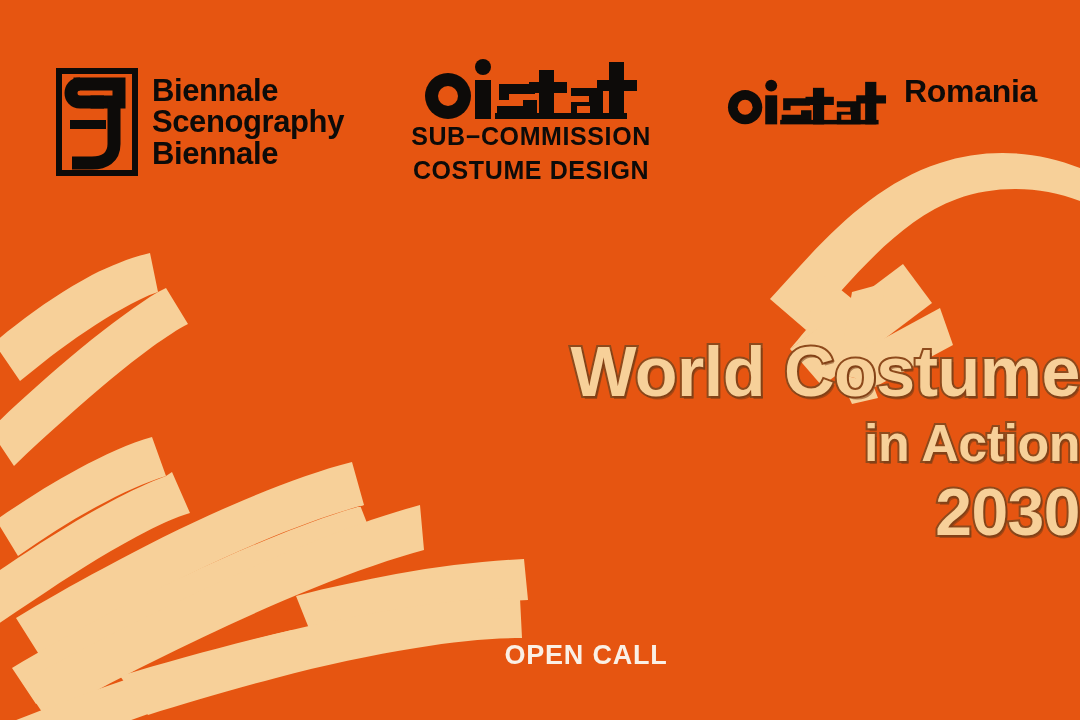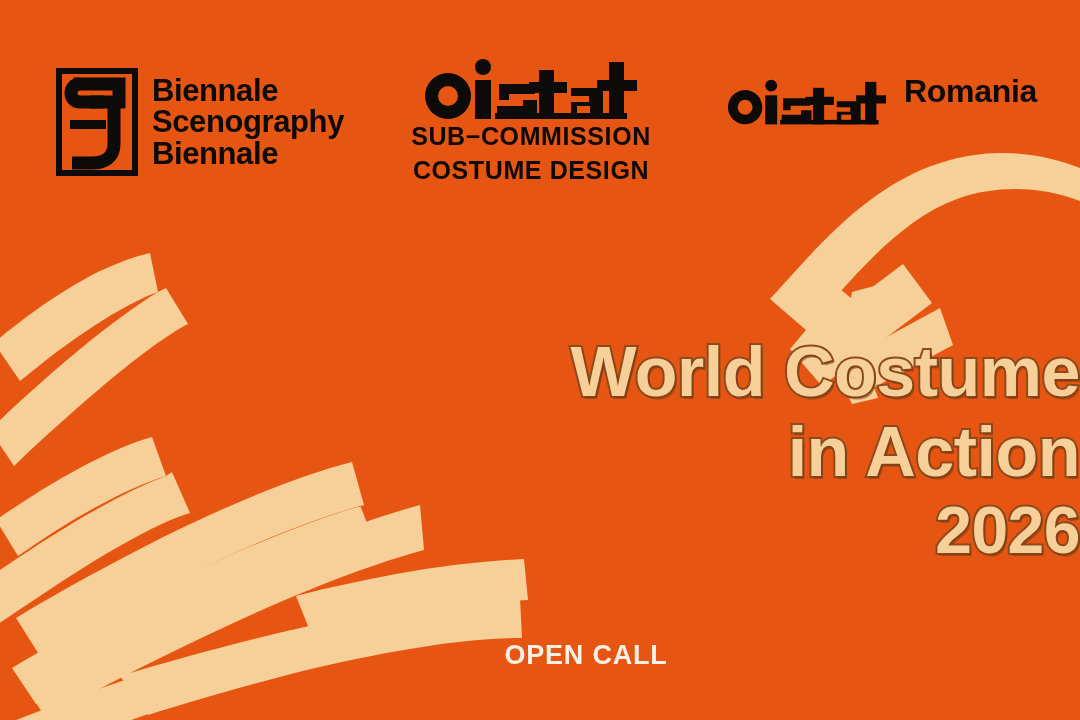--- a/index.html
+++ b/index.html
@@ -114,21 +114,21 @@
     font-weight: bold;
     color: #F7D099;
     letter-spacing: -0.5px;
     line-height: 1.0;
     -webkit-text-stroke: 4px #8E4A1C;
     paint-order: stroke fill;
     text-shadow:
        2px 3px 0 rgba(120,58,20,0.55);
   }
   .headline .hl-1 { font-size: 70px; margin-bottom: 10px; }
-  .headline .hl-2 { font-size: 70px; margin-bottom: 10px; }
+  .headline .hl-2 { font-size: 52px; margin-bottom: 10px; }
   .headline .hl-3 { font-size: 66px; }
 
   
   .open-call {
     position: absolute;
     left: 0;
     top: 640px;
     width: 1080px;
     text-align: center;
     z-index: 6;
@@ -356,18 +356,18 @@
           <rect x="78" y="55" width="132" height="6"></rect>
         </g>
       </svg>
       <span class="country">Romania</span>
     </div>
   </div>
 
   <div class="headline">
     <span class="hl hl-1">World Costume</span>
     <span class="hl hl-2">in Action</span>
-    <span class="hl hl-3">2026</span>
+    <span class="hl hl-3">2030</span>
   </div>
 
   <div class="open-call">OPEN CALL</div>
 
 </div>
 
 </body></html>

